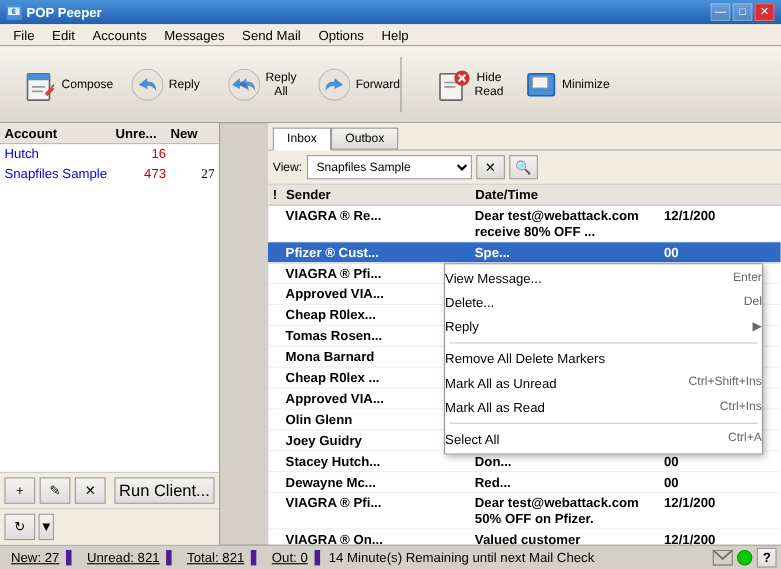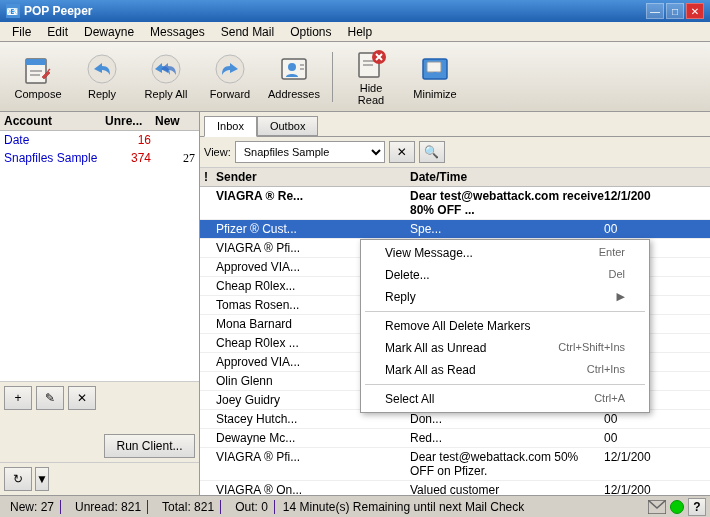--- a/index.html
+++ b/index.html
@@ -38,38 +38,40 @@
       background: linear-gradient(to bottom, #f5f3ee, #ddd8cc);
       border-bottom: 1px solid #999;
       height: 70px;
       display: flex;
       align-items: center;
       padding: 4px 8px;
       gap: 4px;
     }
     .tool-btn {
       display: flex;
-      flex-direction: column;
+      flex-direction: row;
       align-items: center;
       justify-content: center;
       width: 60px;
       height: 58px;
       cursor: pointer;
       border: 1px solid transparent;
       padding: 4px;
       gap: 3px;
+      margin-left: 24px;
     }
     .tool-icon { width: 32px; height: 32px; display: flex; align-items: center; justify-content: center; font-size: 20px; }
     .tool-label { font-size: 11px; color: #000; text-align: center; }
     .toolbar-sep { width: 1px; height: 50px; background: #999; margin: 0 4px; }
 
     
     .main-area {
       display: flex;
       height: calc(517px - 22px - 20px - 70px - 22px);
+      gap: 44px;
     }
 
     
     .left-panel {
       width: 200px;
       background: #fff;
       border-right: 1px solid #999;
       display: flex;
       flex-direction: column;
     }
@@ -108,23 +110,22 @@
       cursor: pointer;
       font-size: 12px;
     }
     .panel-btn-run {
       flex: 1;
       height: 24px;
       display: flex; align-items: center; justify-content: center;
       border: 1px solid #999;
       background: linear-gradient(to bottom, #f5f3ee, #ddd);
       cursor: pointer;
-      font-size: 12px;
+      font-size: 15px;
       margin-left: 4px;
-      margin-top: 48px;
     }
     .left-panel-bottom-row { display: flex; align-items: center; padding: 4px; gap: 4px; border-top: 1px solid #ccc; background: #f0ece0; }
     .refresh-btn { width: 28px; height: 24px; display: flex; align-items: center; justify-content: center; border: 1px solid #999; background: linear-gradient(to bottom, #f5f3ee, #ddd); cursor: pointer; }
     .refresh-dropdown { width: 14px; height: 24px; display: flex; align-items: center; justify-content: center; border: 1px solid #999; background: linear-gradient(to bottom, #f5f3ee, #ddd); cursor: pointer; margin-left: -1px; }
 
     
     .right-panel {
       flex: 1;
       display: flex;
       flex-direction: column;
@@ -182,59 +183,60 @@
       font-size: 11px;
     }
     .email-list { overflow-y: auto; flex: 1; position: relative; }
     .email-row {
       display: grid;
       grid-template-columns: 12px 1fr 1fr 90px 12px;
       padding: 2px 4px;
       cursor: pointer;
       font-size: 11px;
       border-bottom: 1px solid #eee;
+      font-weight: bold;
     }
     .email-row.selected { background: #316ac5; color: white; }
     .email-row.unread { font-weight: bold; }
 
     
     .context-menu {
       position: absolute;
       top: 52px;
       left: 160px;
       width: 290px;
       background: #fff;
       border: 1px solid #999;
       box-shadow: 2px 2px 6px rgba(0,0,0,0.3);
       z-index: 100;
       padding: 2px 0;
     }
     .ctx-item {
       display: flex;
       justify-content: space-between;
-      padding: 4px 24px;
+      padding: 4px 0;
       cursor: pointer;
       font-size: 12px;
     }
     .ctx-item .shortcut { color: #666; font-size: 11px; }
     .ctx-sep { height: 1px; background: #ccc; margin: 3px 4px; }
     .ctx-submenu { display: flex; justify-content: space-between; }
 
     
     .status-bar {
       height: 22px;
       background: #d4d0c8;
       border-top: 1px solid #999;
       display: flex;
       align-items: center;
       padding: 0 4px;
       gap: 8px;
       font-size: 11px;
     }
-    .status-seg { padding: 0 6px; border-right: 1px solid #4c1d95; }
+    .status-seg { padding: 0 6px; border-right: 5px solid #4c1d95; text-decoration: underline; }
     .status-seg:last-child { border-right: none; }
     .status-icons { margin-left: auto; display: flex; gap: 4px; align-items: center; }
     .status-icon { width: 18px; height: 18px; display: flex; align-items: center; justify-content: center; font-size: 14px; }
     .green-dot { width: 14px; height: 14px; background: #00cc00; border-radius: 50%; border: 1px solid #009900; }
 
     
     .email-list::-webkit-scrollbar { width: 12px; }
     .email-list::-webkit-scrollbar-track { background: #f0ece0; }
     .email-list::-webkit-scrollbar-thumb { background: #b0a898; border: 1px solid #999; }
   </style>
@@ -249,21 +251,21 @@
   <div class="title-bar-controls">
     <div class="title-btn min">—</div>
     <div class="title-btn max">□</div>
     <div class="title-btn close">✕</div>
   </div>
 </div>
 
 <div class="menu-bar">
   <div class="menu-item">File</div>
   <div class="menu-item">Edit</div>
-  <div class="menu-item">Dewayne</div>
+  <div class="menu-item">Accounts</div>
   <div class="menu-item">Messages</div>
   <div class="menu-item">Send Mail</div>
   <div class="menu-item">Options</div>
   <div class="menu-item">Help</div>
 </div>
 
 <div class="toolbar">
   <div class="tool-btn">
     <div class="tool-icon">
       <svg width="32" height="32" viewBox="0 0 32 32">
@@ -298,32 +300,20 @@
   </div>
   <div class="tool-btn">
     <div class="tool-icon">
       <svg width="32" height="32" viewBox="0 0 32 32">
           <circle cx="16" cy="16" r="14" fill="#e8e4dc" stroke="#bbb" stroke-width="1"></circle>
           <path d="M24 16 L16 10 L16 13 C10 13 8 16 8 22 C10 18 14 17 16 17 L16 20 Z" fill="#4a90d9"></path>
         </svg>
     </div>
     <span class="tool-label">Forward</span>
   </div>
-  <div class="tool-btn">
-    <div class="tool-icon">
-      <svg width="32" height="32" viewBox="0 0 32 32">
-          <rect x="4" y="6" width="24" height="20" rx="2" fill="#f5f3ee" stroke="#666" stroke-width="1.5"></rect>
-          <circle cx="14" cy="14" r="4" fill="#4a90d9"></circle>
-          <path d="M8 24 C8 20 20 20 20 24" fill="#4a90d9"></path>
-          <line x1="22" y1="12" x2="26" y2="12" stroke="#999" stroke-width="1.5"></line>
-          <line x1="22" y1="16" x2="26" y2="16" stroke="#999" stroke-width="1.5"></line>
-        </svg>
-    </div>
-    <span class="tool-label">Addresses</span>
-  </div>
   <div class="toolbar-sep"></div>
   <div class="tool-btn">
     <div class="tool-icon">
       <svg width="32" height="32" viewBox="0 0 32 32">
           <rect x="4" y="6" width="20" height="24" rx="1" fill="#f5f3ee" stroke="#666" stroke-width="1.5"></rect>
           <line x1="8" y1="14" x2="20" y2="14" stroke="#999" stroke-width="1.5"></line>
           <line x1="8" y1="18" x2="18" y2="18" stroke="#999" stroke-width="1.5"></line>
           <circle cx="24" cy="10" r="7" fill="#cc3333"></circle>
           <line x1="21" y1="7" x2="27" y2="13" stroke="white" stroke-width="2"></line>
           <line x1="27" y1="7" x2="21" y2="13" stroke="white" stroke-width="2"></line>
@@ -345,27 +335,27 @@
 
 <div class="main-area">
 
   <div class="left-panel">
     <div class="account-table-header">
       <span>Account</span>
       <span>Unre...</span>
       <span>New</span>
     </div>
     <div class="account-row">
-      <span class="account-name">Date</span>
+      <span class="account-name">Hutch</span>
       <span class="account-count">16</span>
       <span class="account-new"></span>
     </div>
     <div class="account-row">
       <span class="account-name">Snapfiles Sample</span>
-      <span class="account-count">374</span>
+      <span class="account-count">473</span>
       <span class="account-new">27</span>
     </div>
     <div class="left-panel-spacer"></div>
     <div class="left-panel-buttons">
       <div class="panel-btn">+</div>
       <div class="panel-btn">✎</div>
       <div class="panel-btn">✕</div>
       <div class="panel-btn-run">Run Client...</div>
     </div>
     <div class="left-panel-bottom-row">

